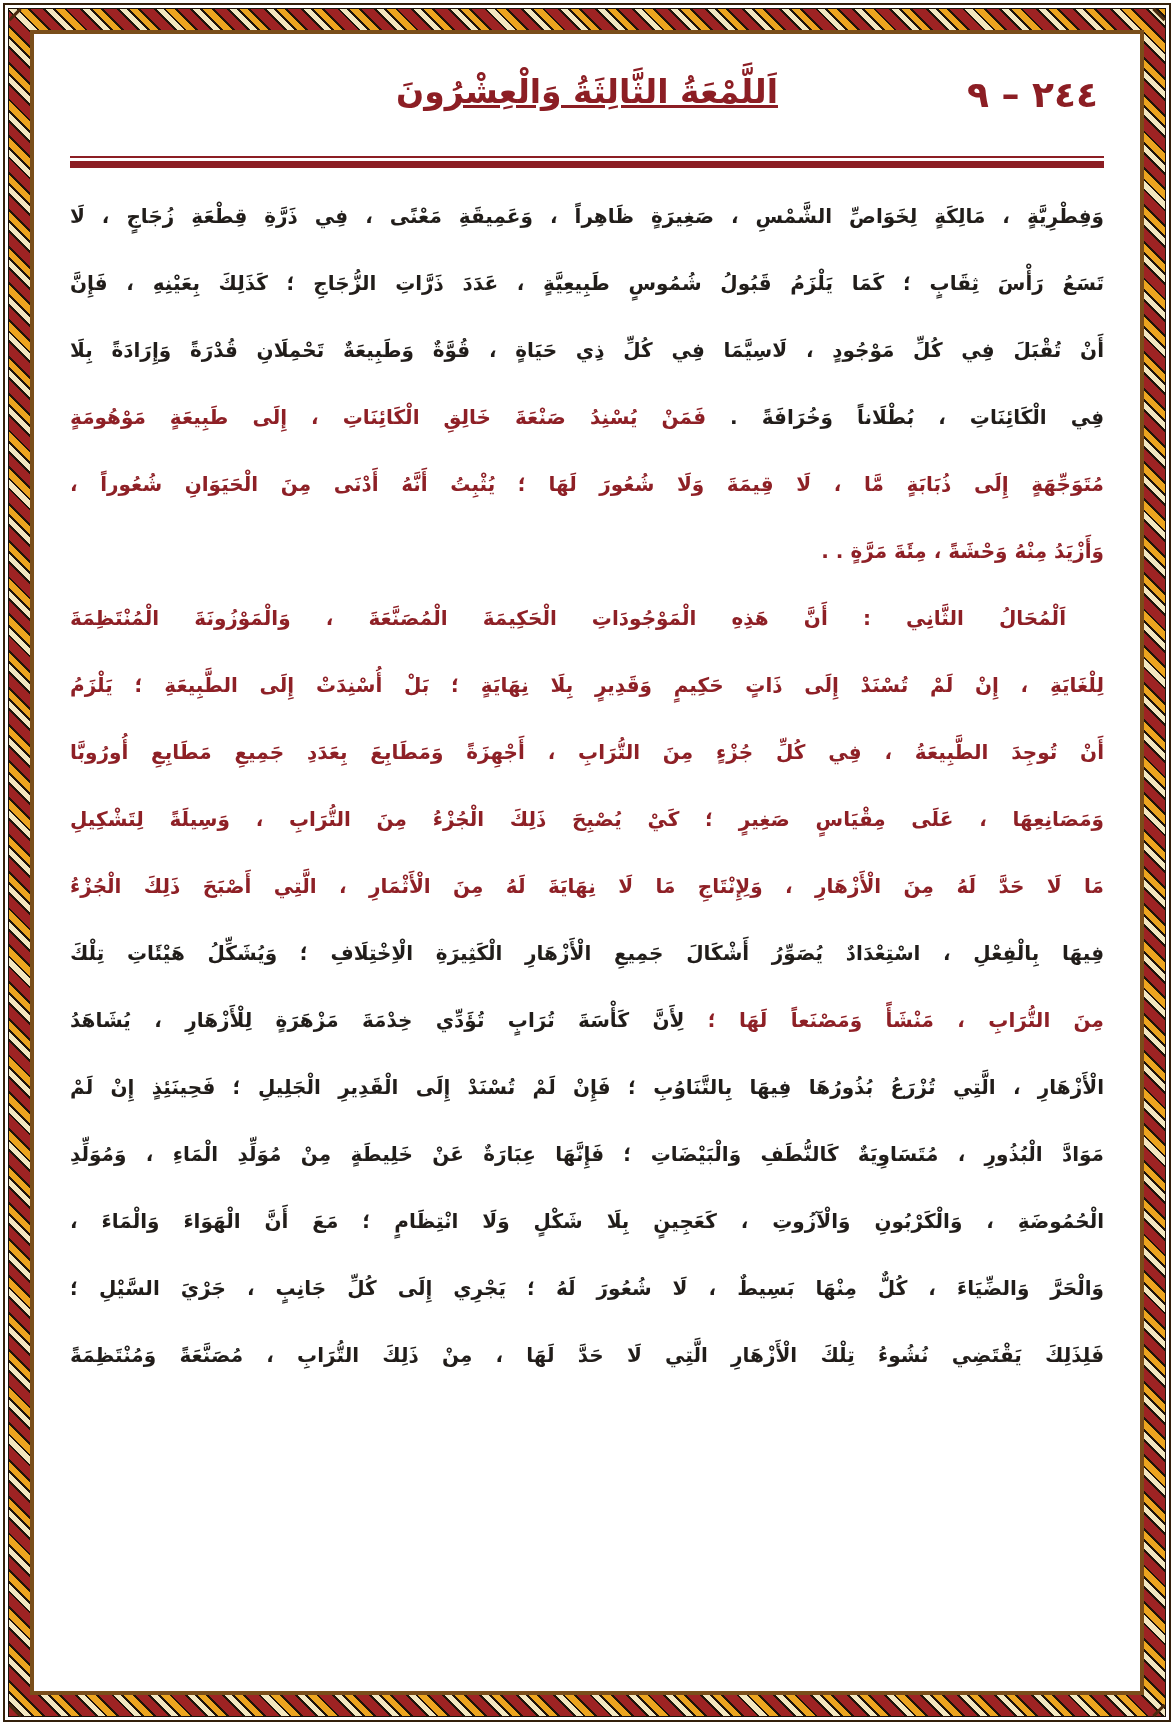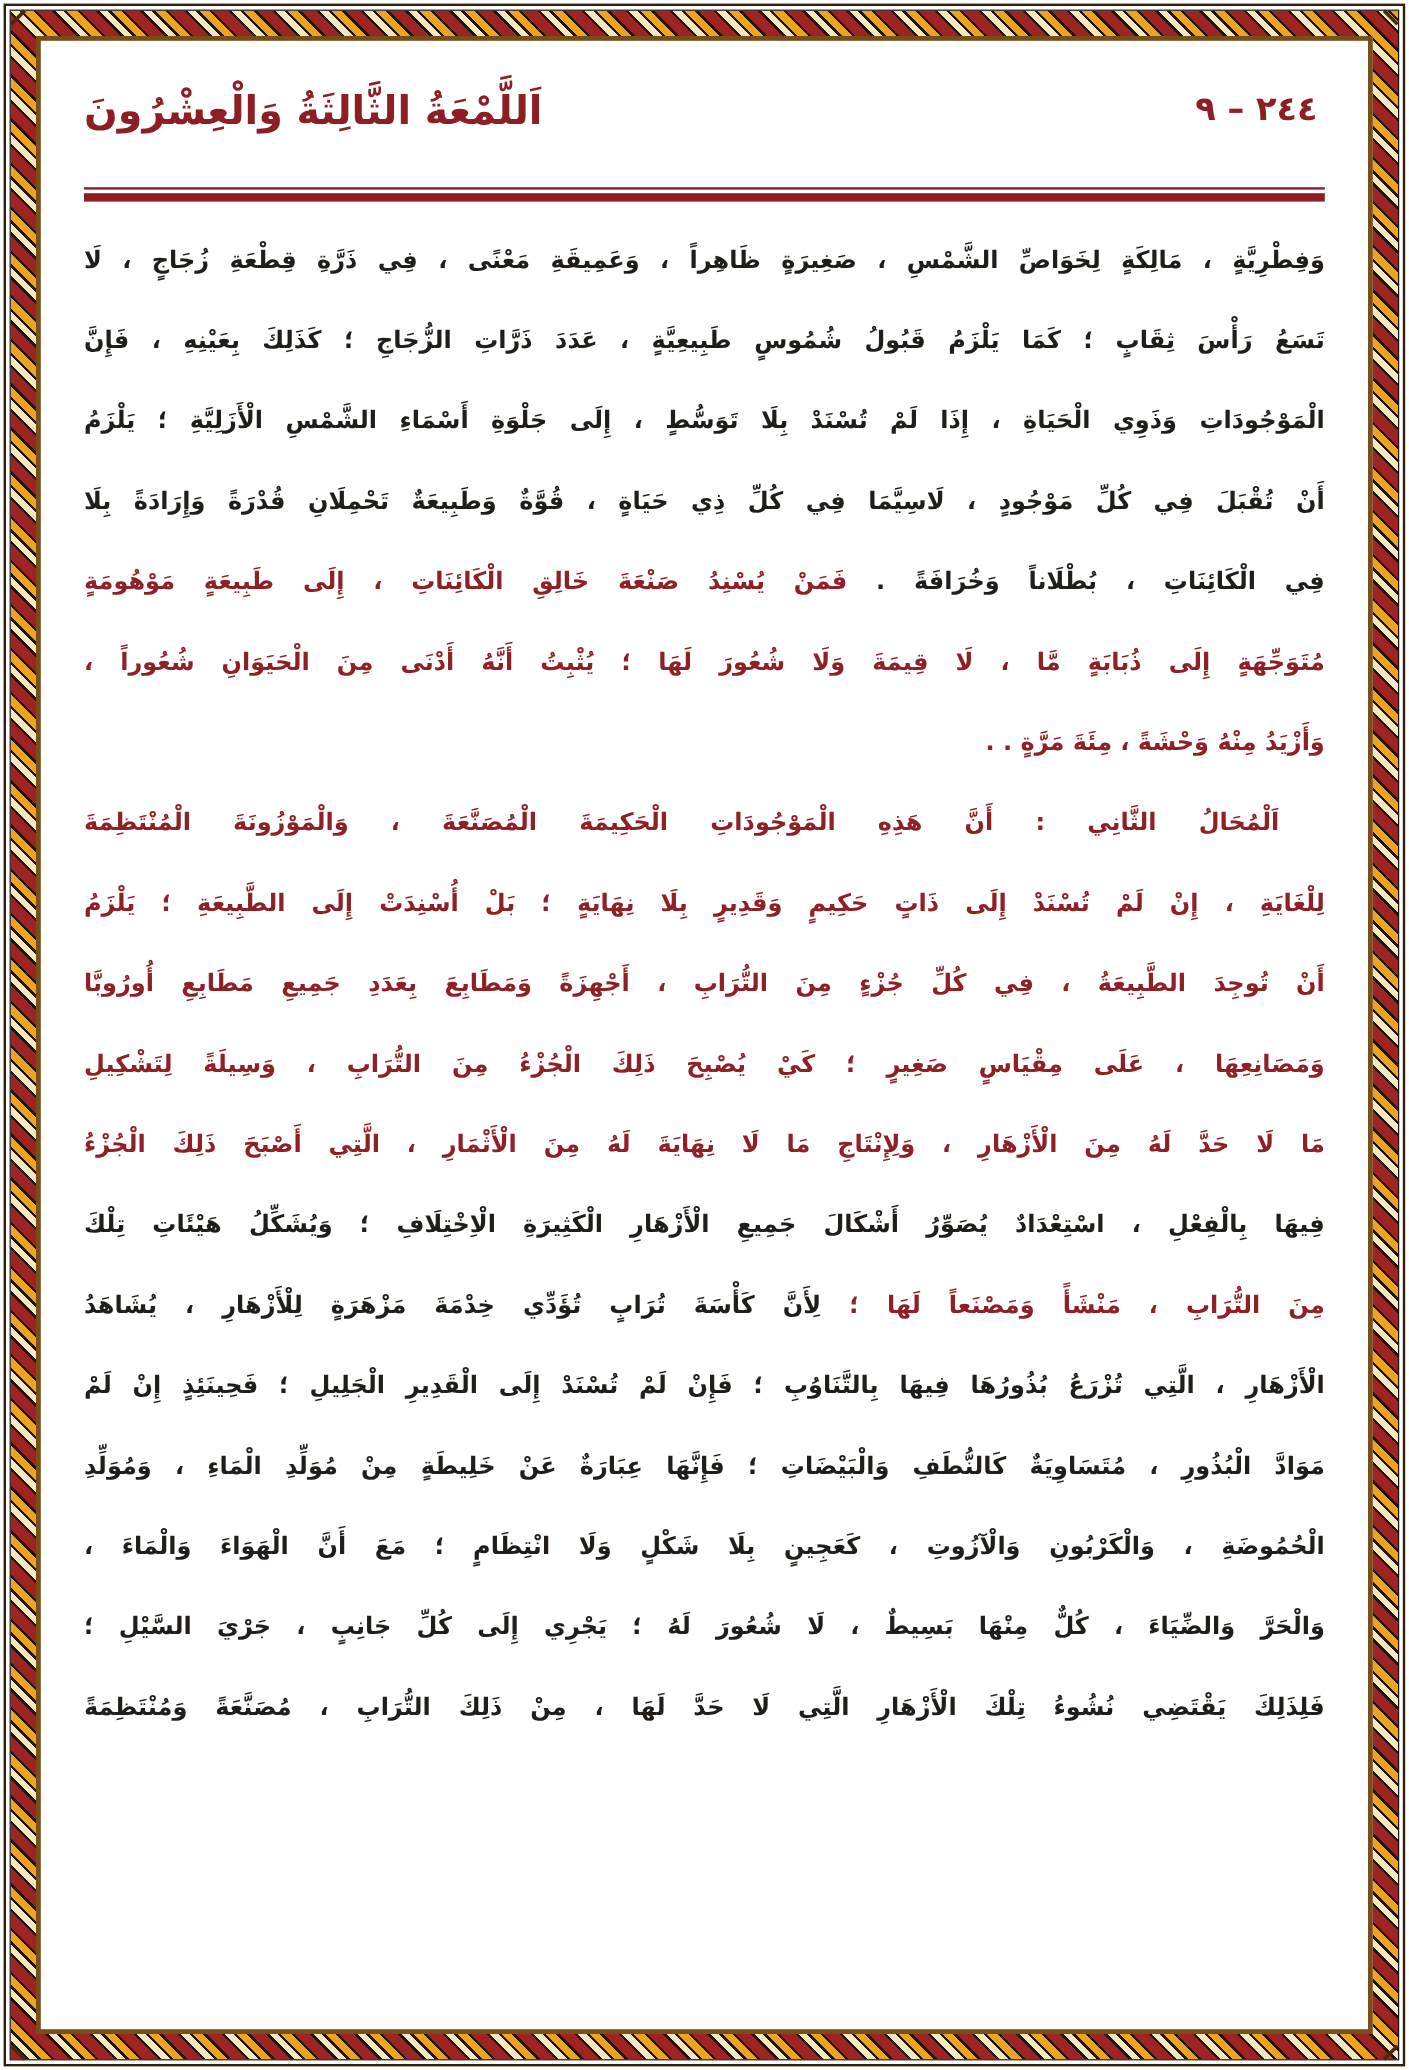--- a/index.html
+++ b/index.html
@@ -39,29 +39,30 @@
     background:#ffffff;
     border:4px solid #7a4e1a;
   }
   .content {
     position:absolute; inset:0;
     padding:0 36px;
   }
   
   .header { position:relative; padding-top:34px; height:84px; }
   .title {
-    text-align:left;
+    text-align:center;
     font-size:33px; font-weight:bold;
     color:#8c1e24;
     direction:rtl;
     line-height:48px;
+    text-decoration:underline;
   }
   .page-number {
     position:absolute; right:6px; top:40px;
-    font-size:28px; font-weight:bold;
+    font-size:36px; font-weight:bold;
     color:#8c1e24;
     direction:rtl;
   }
   .rules { margin-top:4px; }
   .rule-thin  { height:2px; background:#8c1e24; }
   .rule-thick { height:7px; background:#8c1e24; margin-top:3px; }
 
   
   .body-text { margin-top:6px; }
   .line {
@@ -98,21 +99,20 @@
         <div class="title">اَللَّمْعَةُ الثَّالِثَةُ وَالْعِشْرُونَ</div>
         <div class="page-number">٢٤٤ – ٩</div>
       </div>
       <div class="rules">
         <div class="rule-thin"></div>
         <div class="rule-thick"></div>
       </div>
       <div class="body-text" id="body-lines">
           <div class="line"><span class="black">وَفِطْرِيَّةٍ ، مَالِكَةٍ لِخَوَاصِّ الشَّمْسِ ، صَغِيرَةٍ ظَاهِراً ، وَعَمِيقَةِ مَعْنًى ، فِي ذَرَّةِ قِطْعَةِ زُجَاجٍ ، لَا</span></div>
           <div class="line"><span class="black">تَسَعُ رَأْسَ ثِقَابٍ ؛ كَمَا يَلْزَمُ قَبُولُ شُمُوسٍ طَبِيعِيَّةٍ ، عَدَدَ ذَرَّاتِ الزُّجَاجِ ؛ كَذَلِكَ بِعَيْنِهِ ، فَإِنَّ</span></div>
-          <div class="line"><span class="black">الْمَوْجُودَاتِ وَذَوِي الْحَيَاةِ ، إِذَا لَمْ تُسْنَدْ بِلَا تَوَسُّطٍ ، إِلَى جَلْوَةِ أَسْمَاءِ الشَّمْسِ الْأَزَلِيَّةِ ؛ يَلْزَمُ</span></div>
           <div class="line"><span class="black">أَنْ تُقْبَلَ فِي كُلِّ مَوْجُودٍ ، لَاسِيَّمَا فِي كُلِّ ذِي حَيَاةٍ ، قُوَّةٌ وَطَبِيعَةٌ تَحْمِلَانِ قُدْرَةً وَإِرَادَةً بِلَا</span></div>
           <div class="line"><span class="black">فِي الْكَائِنَاتِ ، بُطْلَاناً وَخُرَافَةً . </span><span class="red">فَمَنْ يُسْنِدُ صَنْعَةَ خَالِقِ الْكَائِنَاتِ ، إِلَى طَبِيعَةٍ مَوْهُومَةٍ</span></div>
           <div class="line"><span class="red">مُتَوَجِّهَةٍ إِلَى ذُبَابَةٍ مَّا ، لَا قِيمَةَ وَلَا شُعُورَ لَهَا ؛ يُثْبِتُ أَنَّهُ أَدْنَى مِنَ الْحَيَوَانِ شُعُوراً ،</span></div>
           <div class="line line-end"><span class="red">وَأَزْيَدُ مِنْهُ وَحْشَةً ، مِئَةَ مَرَّةٍ . .</span></div>
           <div class="line" style="padding-right: 38px;"><span class="red">اَلْمُحَالُ الثَّانِي : أَنَّ هَذِهِ الْمَوْجُودَاتِ الْحَكِيمَةَ الْمُصَنَّعَةَ ، وَالْمَوْزُونَةَ الْمُنْتَظِمَةَ</span></div>
           <div class="line"><span class="red">لِلْغَايَةِ ، إِنْ لَمْ تُسْنَدْ إِلَى ذَاتٍ حَكِيمٍ وَقَدِيرٍ بِلَا نِهَايَةٍ ؛ بَلْ أُسْنِدَتْ إِلَى الطَّبِيعَةِ ؛ يَلْزَمُ</span></div>
           <div class="line"><span class="red">أَنْ تُوجِدَ الطَّبِيعَةُ ، فِي كُلِّ جُزْءٍ مِنَ التُّرَابِ ، أَجْهِزَةً وَمَطَابِعَ بِعَدَدِ جَمِيعِ مَطَابِعِ أُورُوبَّا</span></div>
           <div class="line"><span class="red">وَمَصَانِعِهَا ، عَلَى مِقْيَاسٍ صَغِيرٍ ؛ كَيْ يُصْبِحَ ذَلِكَ الْجُزْءُ مِنَ التُّرَابِ ، وَسِيلَةً لِتَشْكِيلِ</span></div>
           <div class="line"><span class="red">مَا لَا حَدَّ لَهُ مِنَ الْأَزْهَارِ ، وَلِإِنْتَاجِ مَا لَا نِهَايَةَ لَهُ مِنَ الْأَثْمَارِ ، الَّتِي أَصْبَحَ ذَلِكَ الْجُزْءُ</span></div>
           <div class="line"><span class="black">فِيهَا بِالْفِعْلِ ، اسْتِعْدَادٌ يُصَوِّرُ أَشْكَالَ جَمِيعِ الْأَزْهَارِ الْكَثِيرَةِ الْاِخْتِلَافِ ؛ وَيُشَكِّلُ هَيْئَاتِ تِلْكَ</span></div>

